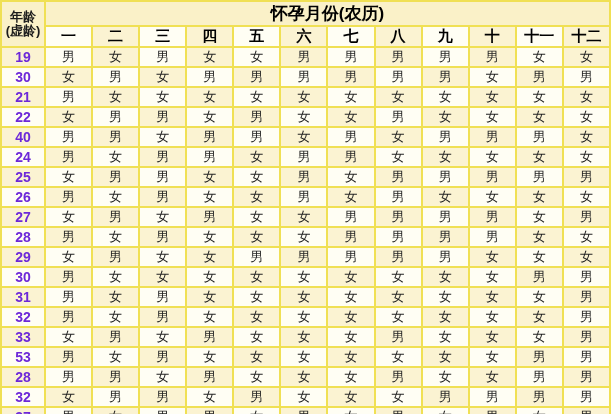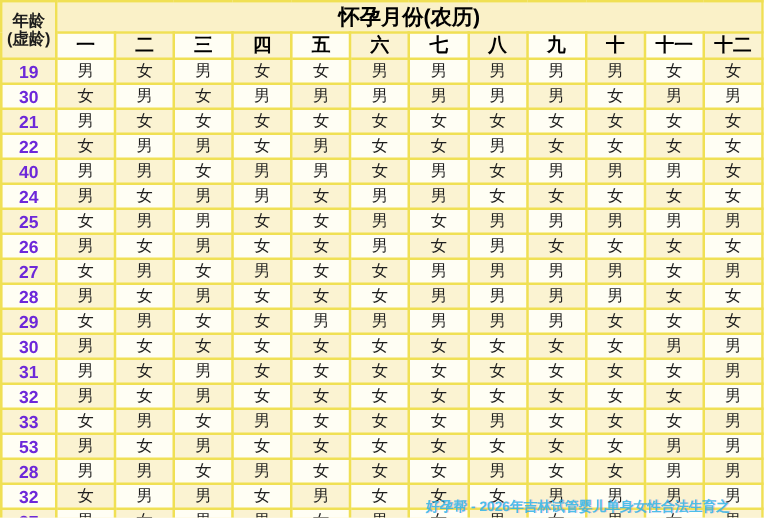--- a/index.html
+++ b/index.html
@@ -370,14 +370,13 @@
           <td class="cell shade">男</td>
           <td class="cell light">女</td>
           <td class="cell shade">男</td>
           <td class="cell light">女</td>
           <td class="cell shade">男</td>
           <td class="cell light">女</td>
           <td class="cell shade">男</td>
         </tr>
       </tbody>
   </table>
-  <div class="watermark">好孕帮 - 2026年吉林试管婴儿单身女性合法生育之</div>
 </div>
 
 </body></html>

